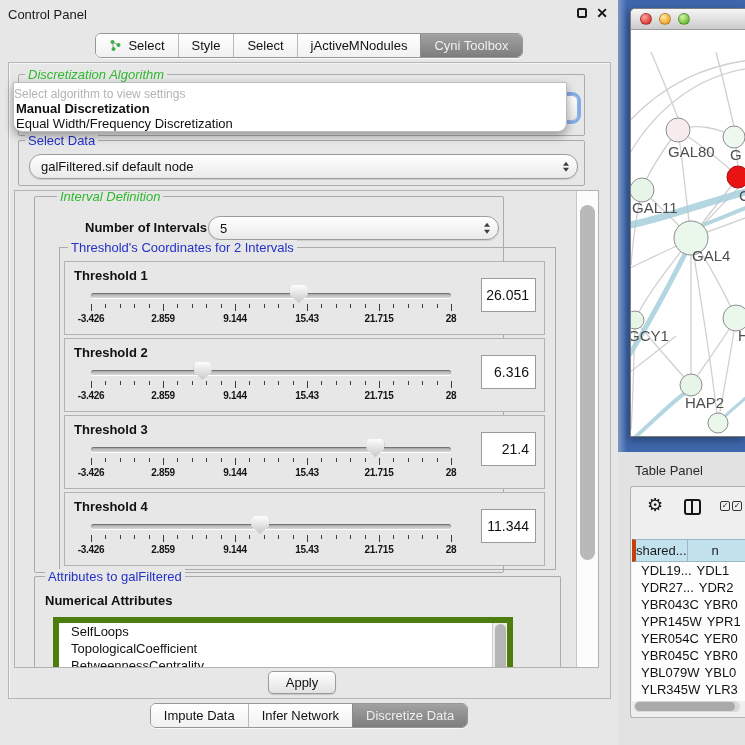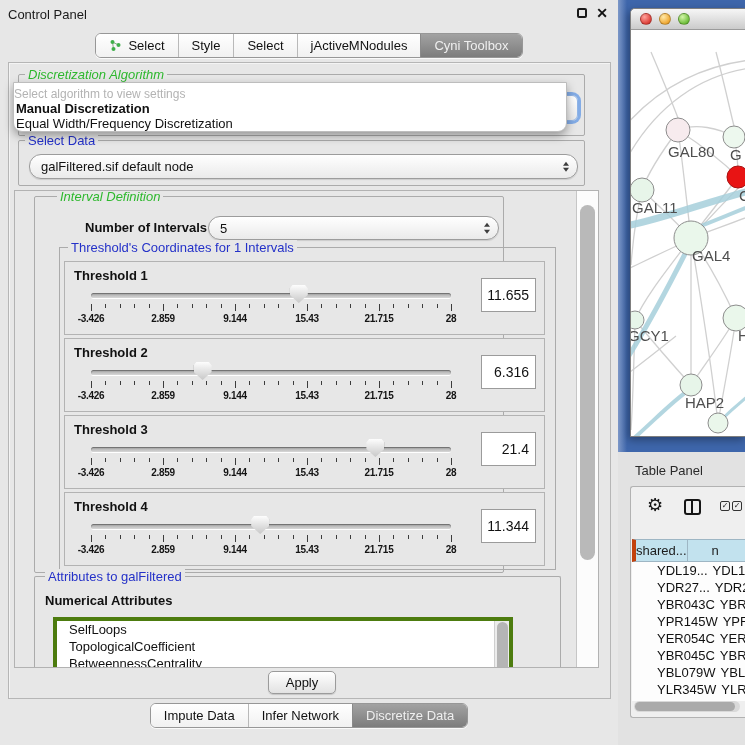--- a/index.html
+++ b/index.html
@@ -57,21 +57,21 @@
   .thr-panel { position:relative; height:74px; border:1px solid #b3b3b3; background:#e7e7e7; margin-bottom:3px; }
   .thr-title { position:absolute; left:9px; top:6px; font-size:13px; font-weight:bold; }
   .thr-track { position:absolute; left:26px; top:31px; width:360px; height:5px; border-radius:3px; background:linear-gradient(#a4a4a4,#d8d8d8); box-shadow:inset 0 1px 1px rgba(0,0,0,.35), 0 1px 0 #fff; }
   .thr-thumb { position:absolute; top:23px; width:18px; height:18px; clip-path:polygon(15% 0,85% 0,100% 20%,100% 55%,50% 100%,0 55%,0 20%); background:linear-gradient(#fdfdfd,#c8c8c8); filter:drop-shadow(0 0 1px #666); }
   .tick { position:absolute; width:1px; background:#3c3c3c; top:42px; }
   .tick-label { position:absolute; top:51px; font-size:10px; font-weight:bold; transform:translateX(-50%); color:#141414; letter-spacing:-0.3px; }
   .thr-value { position:absolute; left:416px; top:16px; width:55px; height:34px; background:#fff; border:1px solid #9b9b9b; font-size:14px; text-align:right; line-height:32px; padding-right:6px; }
 
   #attr-group { left:19px; top:385px; width:527px; height:120px; border-bottom:none; }
   #attr-header { position:absolute; left:10px; top:16px; font-size:13px; font-weight:bold; }
-  #attr-list { position:absolute; left:18px; top:40px; width:460px; height:76px; background:#fff; border:4px solid #4d7c0f; overflow:hidden; }
+  #attr-list { position:absolute; left:18px; top:40px; width:460px; height:76px; background:#fff; border:6px solid #4d7c0f; overflow:hidden; }
   .attr-item { font-size:13px; height:17px; line-height:17px; padding-left:12px; }
   #attr-scroll { position:absolute; right:0; top:0; width:15px; height:100%; background:#ececec; border-left:1px solid #cfcfcf; }
   #attr-scroll .thumb { position:absolute; left:2px; top:1px; width:11px; height:60px; background:#b5b5b5; border-radius:6px; }
 
   #apply-btn { position:absolute; left:268px; top:671px; width:68px; height:23px; border:1px solid #9b9b9b; border-radius:5px; background:linear-gradient(#ffffff,#e2e2e2); font-size:13px; text-align:center; line-height:21px; box-shadow:0 1px 1px rgba(0,0,0,.15); }
   #bottom-tabs { position:absolute; left:0; top:703px; width:618px; display:flex; justify-content:center; }
 
   
   #net-region { position:absolute; left:618px; top:0; width:127px; height:452px; background:linear-gradient(90deg,#7d98c8 0px,#3e66ab 9px); overflow:hidden; }
   #mac-window { position:absolute; left:12px; top:8px; width:116px; height:429px; background:#fff; border:1px solid #7e7e7e; border-right:none; border-radius:5px 0 0 0; box-shadow:-2px 3px 8px rgba(0,0,0,.35); }
@@ -87,21 +87,21 @@
   #tp-panel { position:absolute; left:12px; top:34px; width:115px; height:232px; background:#efefef; border:1px solid #b2b2b2; border-right:none; border-radius:3px 0 0 3px; overflow:hidden; }
   #tp-gear { position:absolute; left:16px; top:7px; font-size:18px; color:#161616; font-family:"DejaVu Sans",sans-serif; }
   #tp-split { position:absolute; left:53px; top:12px; width:17px; height:16px; border:2px solid #161616; border-radius:3px; }
   #tp-split::after { content:""; position:absolute; left:5px; top:0; width:2px; height:12px; background:#161616; }
   #tp-checks { position:absolute; left:89px; top:14px; display:flex; gap:2px; }
   .mini-check { width:10px; height:10px; border:1.5px solid #333; border-radius:2px; font-size:8px; line-height:8px; text-align:center; color:#222; }
   #tp-header { position:absolute; left:1px; top:52px; right:0; height:23px; display:flex; }
   .tp-hcell { background:#c2e2ee; border:1px solid #9eb6c4; border-left:none; font-size:13px; line-height:21px; text-align:center; color:#1c1c1c; }
   .tp-hcell.c1 { width:72px; border-left:4px solid #c2410c; }
   .tp-hcell.c2 { flex:1 0 80px; text-align:left; padding-left:24px; }
-  #tp-rows { position:absolute; left:1px; top:75px; right:0; height:139px; overflow:hidden; background:#fdfdfd;padding-left:16px; }
+  #tp-rows { position:absolute; left:1px; top:75px; right:0; height:139px; overflow:hidden; background:#fdfdfd; }
   .tp-row { display:flex; height:17px; font-size:13px; line-height:17px; }
   .tp-c1 { width:72px; padding-left:9px; }
   .tp-c2 { flex:1 0 80px; padding-left:5px; }
   #tp-hscroll { position:absolute; left:3px; bottom:5px; width:106px; height:11px; background:#d9d9d9; border-radius:6px; }
   #tp-hscroll .thumb { position:absolute; left:1px; top:1px; width:100px; height:9px; background:#aaaaaa; border-radius:5px; }
 
   svg text { font-family:"Liberation Sans",sans-serif; }
 </style>
 </head>
 <body>
@@ -172,21 +172,21 @@
         <span class="group-label lbl-green" style="left:22px">Interval Definition</span>
         <div id="num-label">Number of Intervals</div>
         <div class="mac-combo" id="num-combo">
           <span class="val">5</span>
           <span class="combo-arrows">
               <span class="arr-up"></span>
               <span class="arr-dn"></span>
             </span>
         </div>
         <div id="thr-group">
-          <span class="group-label lbl-blue">Threshold's Coordinates for 1 Intervals</span>
+          <span class="group-label lbl-blue">Threshold's Coordinates for 2 Intervals</span>
           <div id="thr-stack">
               <div class="thr-panel">
                 <div class="thr-title">Threshold 1</div>
                 <div class="thr-track"></div>
                 <div class="tick" style="left: 26px; height: 7px;"></div>
                 <div class="tick" style="left: 40.4px; height: 4px;"></div>
                 <div class="tick" style="left: 54.8px; height: 4px;"></div>
                 <div class="tick" style="left: 69.2px; height: 4px;"></div>
                 <div class="tick" style="left: 83.6px; height: 4px;"></div>
                 <div class="tick" style="left: 98px; height: 7px;"></div>
@@ -210,21 +210,21 @@
                 <div class="tick" style="left: 357.2px; height: 4px;"></div>
                 <div class="tick" style="left: 371.6px; height: 4px;"></div>
                 <div class="tick" style="left: 386px; height: 7px;"></div>
                 <div class="tick-label" style="left: 26px;">-3.426</div>
                 <div class="tick-label" style="left: 98px;">2.859</div>
                 <div class="tick-label" style="left: 170px;">9.144</div>
                 <div class="tick-label" style="left: 242px;">15.43</div>
                 <div class="tick-label" style="left: 314px;">21.715</div>
                 <div class="tick-label" style="left: 386px;">28</div>
                 <div class="thr-thumb" style="left: 224.791px;"></div>
-                <div class="thr-value">11.655</div>
+                <div class="thr-value">26.051</div>
               </div>
               <div class="thr-panel">
                 <div class="thr-title">Threshold 2</div>
                 <div class="thr-track"></div>
                 <div class="tick" style="left: 26px; height: 7px;"></div>
                 <div class="tick" style="left: 40.4px; height: 4px;"></div>
                 <div class="tick" style="left: 54.8px; height: 4px;"></div>
                 <div class="tick" style="left: 69.2px; height: 4px;"></div>
                 <div class="tick" style="left: 83.6px; height: 4px;"></div>
                 <div class="tick" style="left: 98px; height: 7px;"></div>

